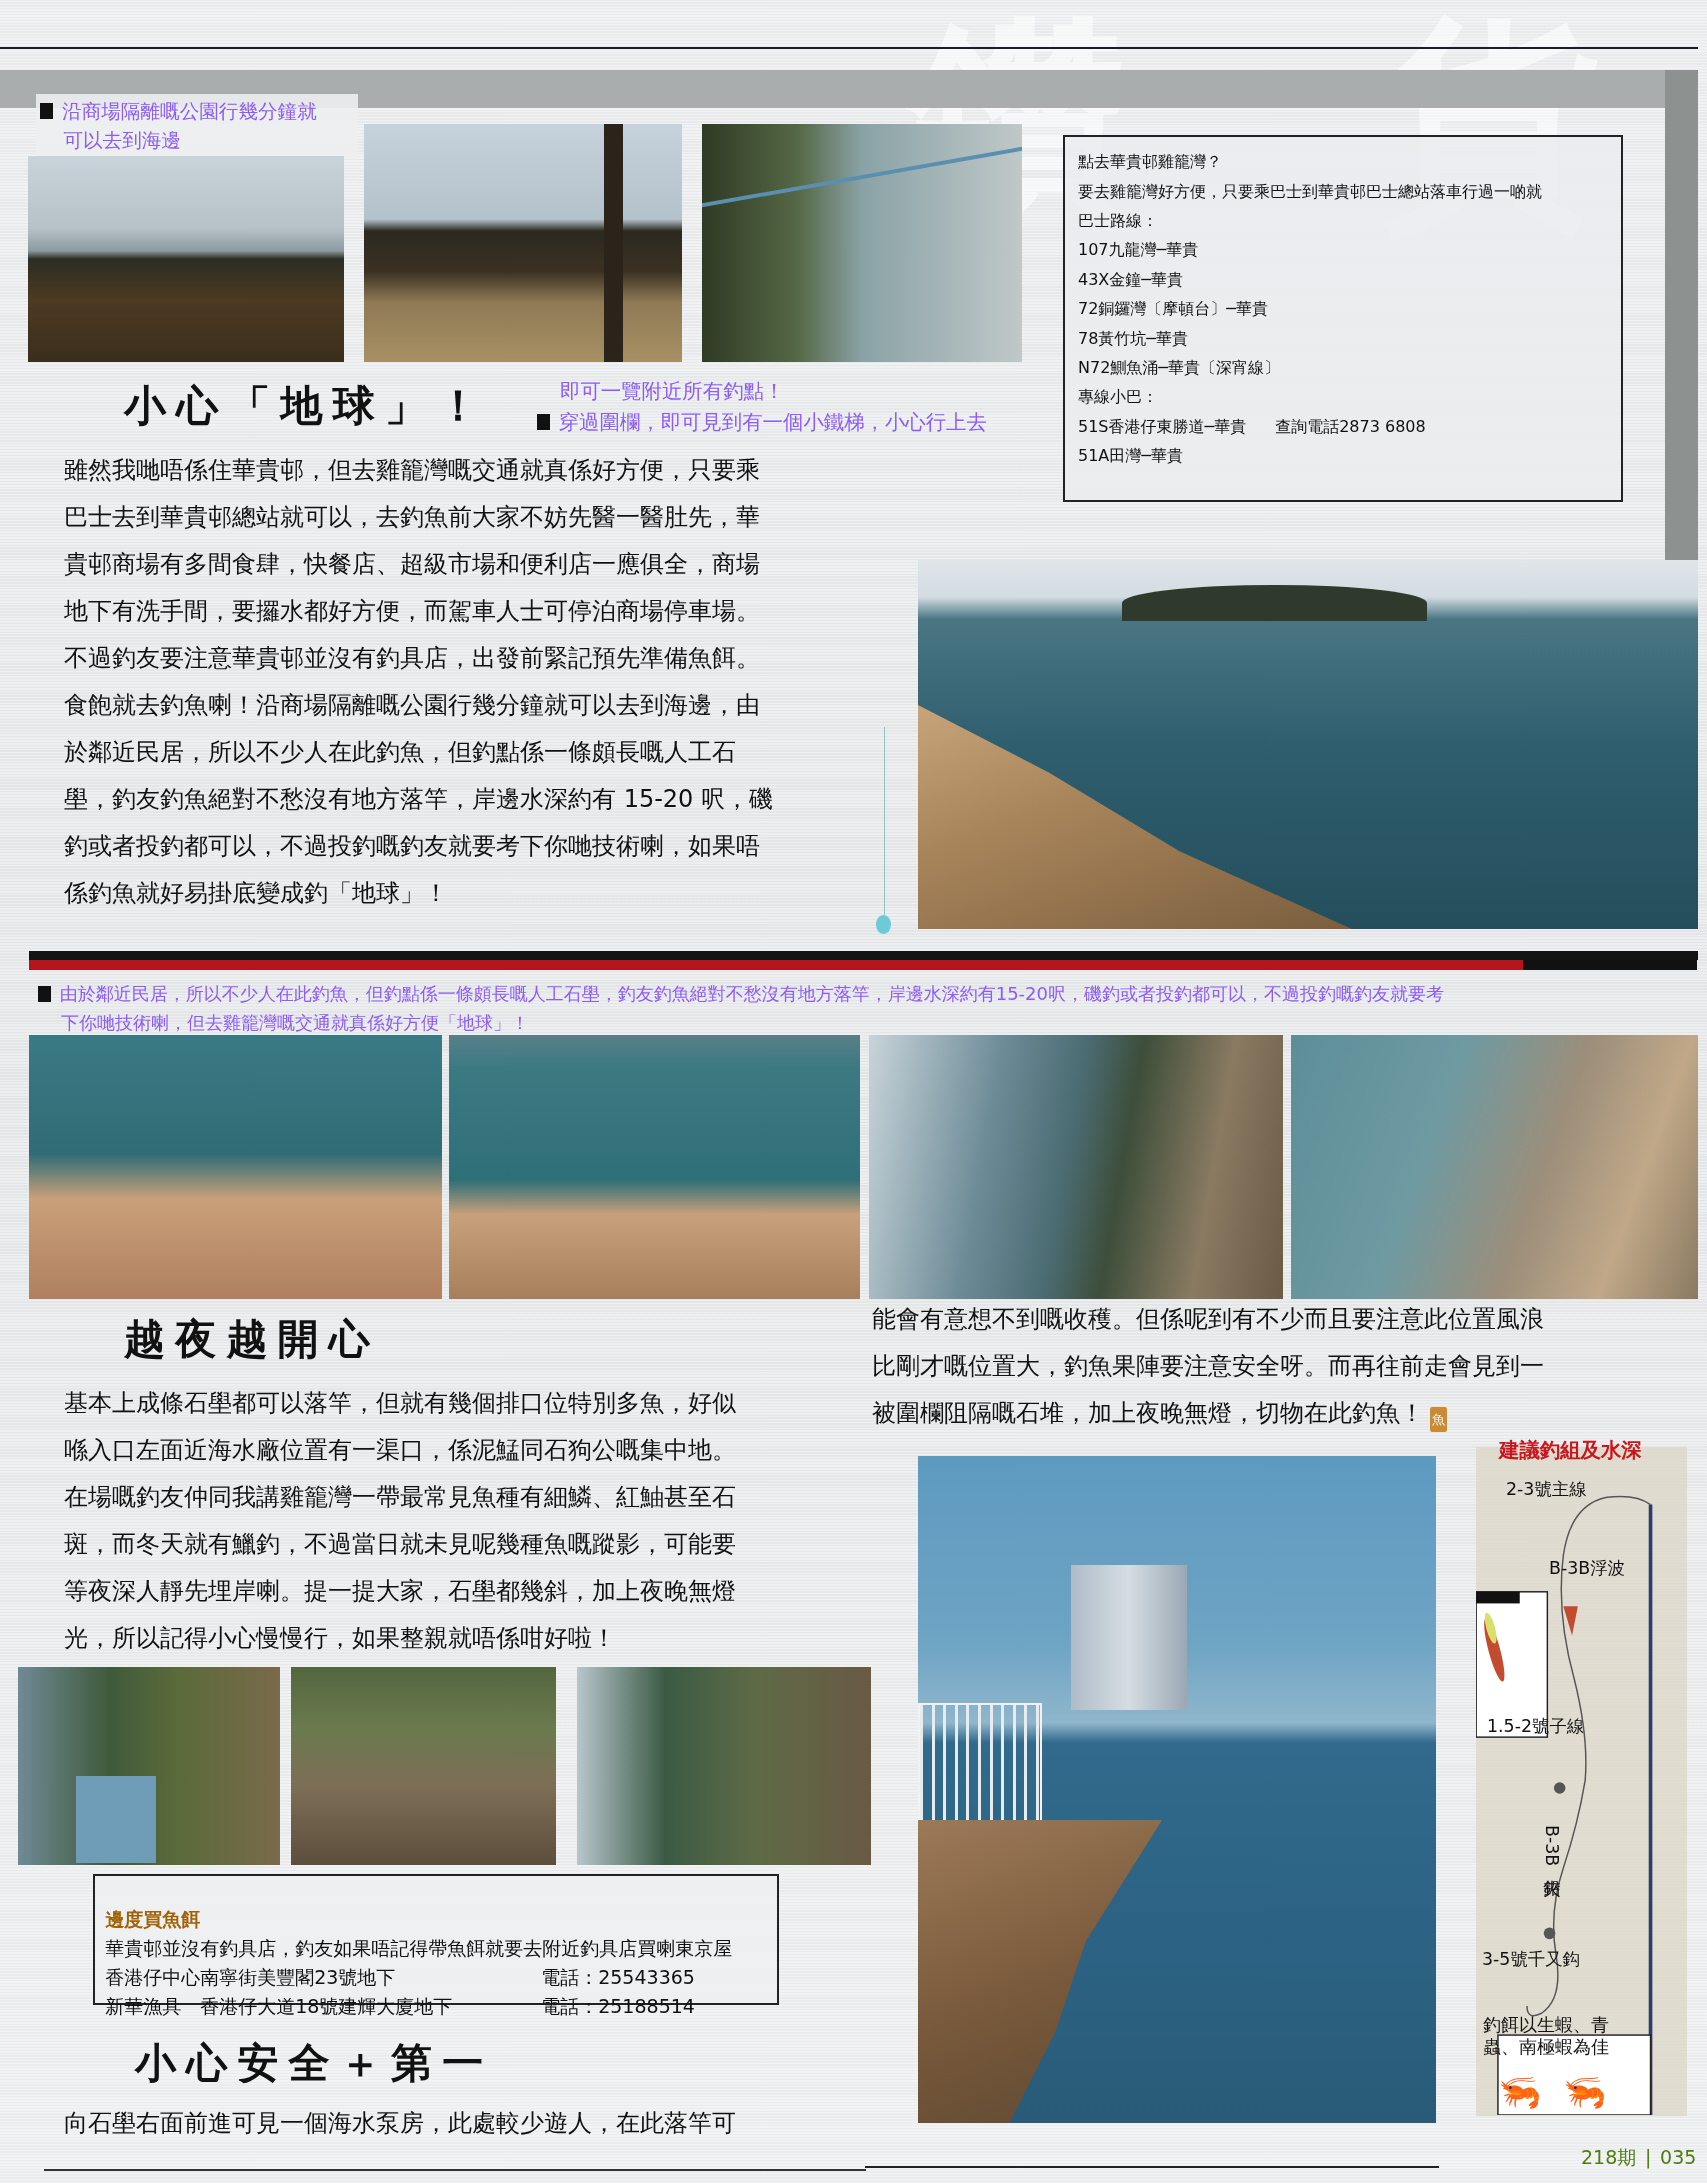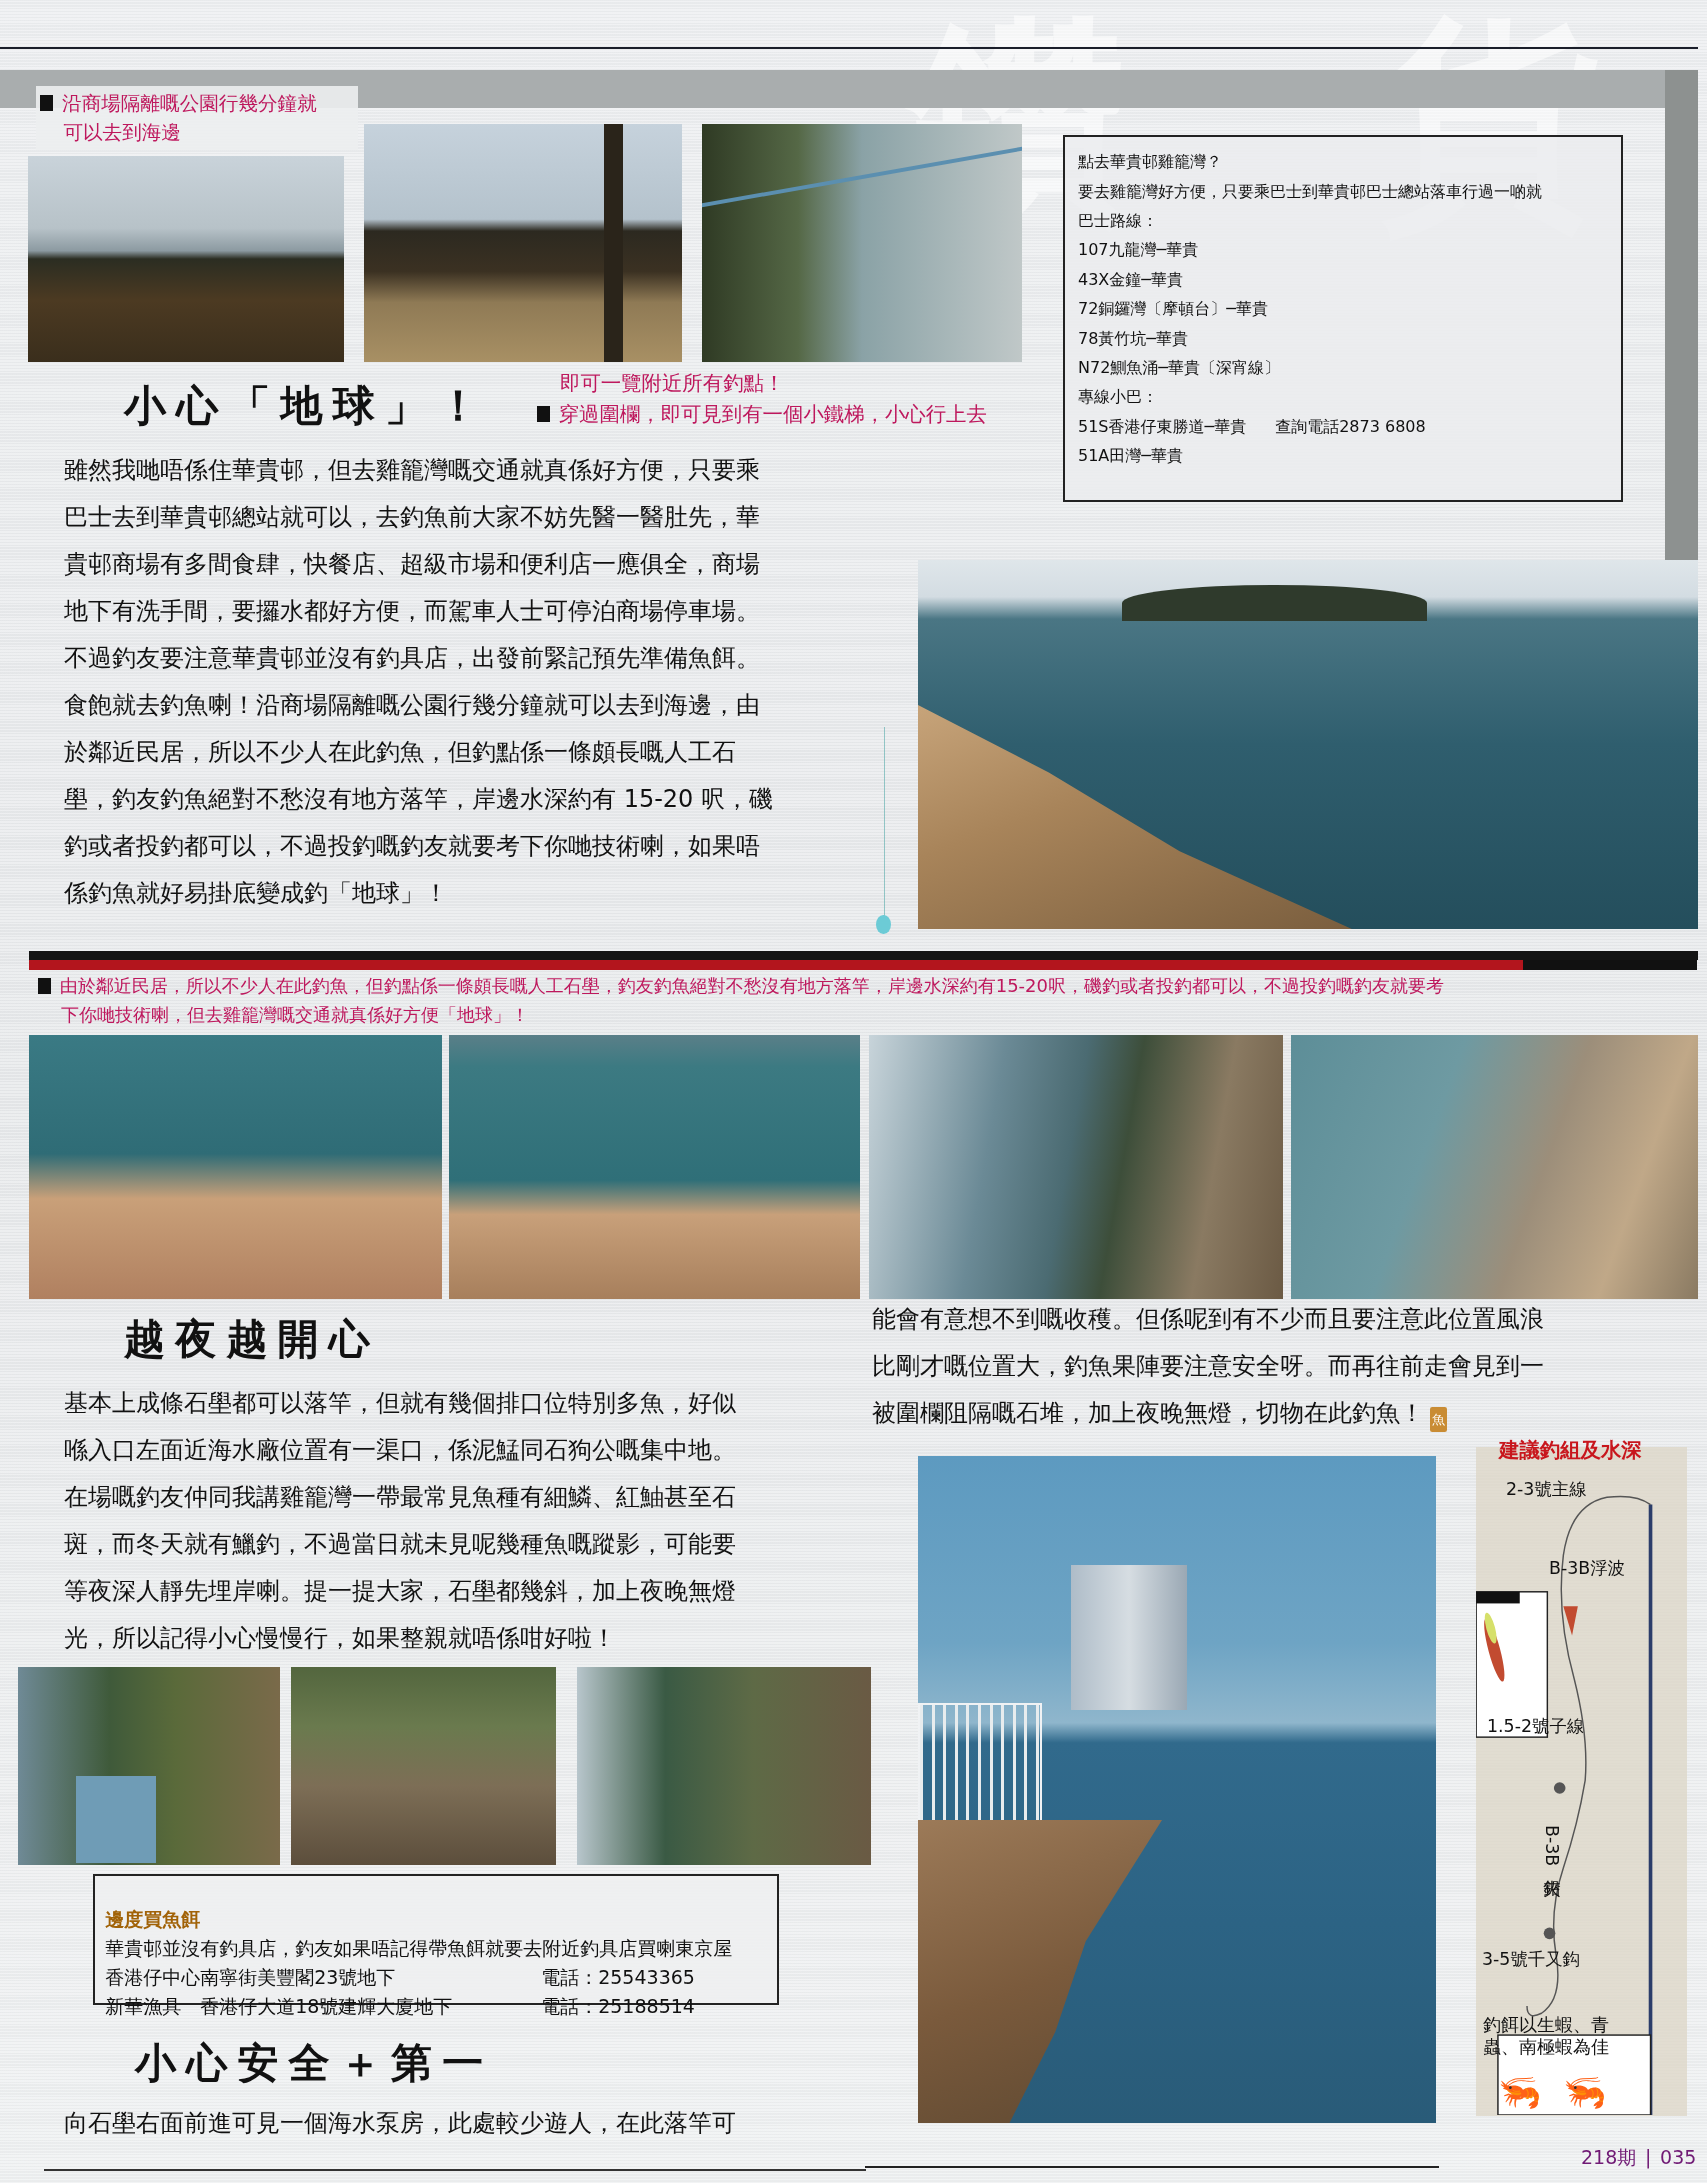--- a/index.html
+++ b/index.html
@@ -17,21 +17,21 @@
   }
   .ghost {
     position:absolute; color:rgba(255,255,255,0.55); font-weight:bold;
     font-family:"DejaVu Serif", serif; pointer-events:none;
   }
   .rule-top { position:absolute; left:0; top:47px; width:1698px; height:2.2px; background:#1a1e2a; }
   .grey-band { position:absolute; left:0; top:70px; width:1665px; height:38px; background:#a9adae; }
   .grey-band-right { position:absolute; left:1665px; top:70px; width:33px; height:792px; background:#8d9190; }
   .photo { position:absolute; overflow:hidden; }
   .photo > div { position:absolute; inset:0; }
-  .caption { position:absolute; font-size:19.6px; line-height:29px; color:#be185d; }
+  .caption { position:absolute; font-size:19.6px; line-height:29px; color:#8b5cf6;margin-top:8px; }
   .caption .sq { display:inline-block; width:13px; height:16px; background:#111; margin-right:8.7px; vertical-align:-1.5px; }
   .headline {
     position:absolute; font-family:"DejaVu Serif", "Liberation Serif", serif;
     font-weight:bold; font-size:42px; letter-spacing:10.2px; color:#111;
   }
   .body-text {
     position:absolute; font-size:24px; line-height:47px; color:#111;
     text-align:justify;
   }
   .body-text p { margin:0; white-space:nowrap; }
@@ -48,21 +48,21 @@
     border:2.2px solid #222; background:rgba(238,239,241,0.9);
     font-size:19px; line-height:29px; padding:8.7px 10.2px; box-sizing:border-box;
   }
   .shop-box .title { color:#a16207; font-weight:bold;margin-top:20px; }
   .shop-box .row { white-space:nowrap; }
   .rig { position:absolute; left:1476px; top:1447px; width:211px; height:669px; background:rgba(220,214,198,0.75); }
   .rig-title { position:absolute; left:1499px; top:1436px; font-size:20.4px; color:#c8161d; font-weight:bold; white-space:nowrap; }
   .rig-label { position:absolute; font-size:17.4px; color:#111; white-space:nowrap; }
   .footer-rule { position:absolute; left:865px; top:2166px; width:574px; height:1.5px; background:#222; }
   .footer-rule2 { position:absolute; left:44px; top:2169px; width:822px; height:1.5px; background:#333; }
-  .folio { position:absolute; left:1581px; top:2145px; font-size:19px; color:#701a75; white-space:nowrap; }
+  .folio { position:absolute; left:1581px; top:2145px; font-size:19px; color:#4d7c0f; white-space:nowrap; }
   .dot-marker { position:absolute; left:876px; top:915px; width:14.5px; height:19px; border-radius:50%; background:#6ccbd6; }
   .vline { position:absolute; left:884px; top:727px; width:0.7px; height:189px; background:#5aa; opacity:0.6; }
   .fish-logo { display:inline-block; width:17.4px; height:25px; background:#c98c34; border-radius:2.2px; vertical-align:-2.9px; margin-left:5.8px; color:#fff; font-size:13px; text-align:center; line-height:25px; }
 </style>
 </head>
 <body>
 
 <div class="bg-watermark"></div>
 <div class="ghost" style="left:909px;top:-22px;font-size:218px;">鑽</div>
 <div class="ghost" style="left:1381px;top:-22px;font-size:218px;">貨</div>

